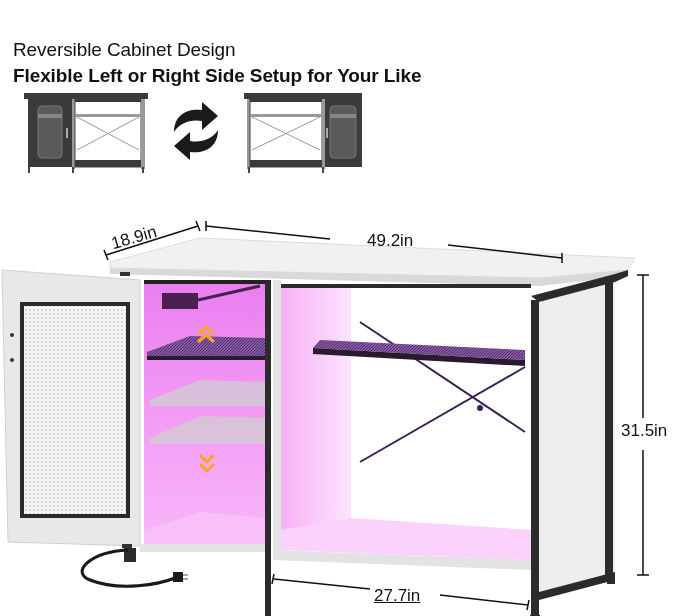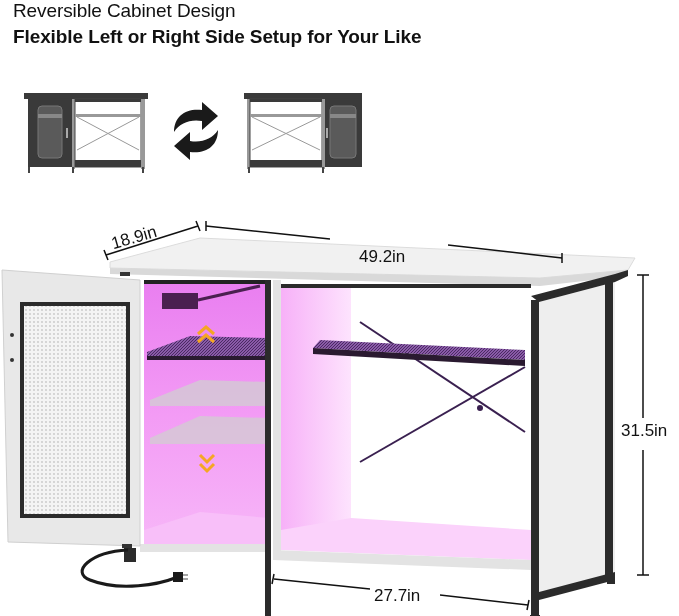--- a/index.html
+++ b/index.html
@@ -1,18 +1,18 @@
 <!DOCTYPE html>
 <html><head>
   <meta charset="utf-8">
   <style>
     html, body { margin: 0; padding: 0; background: #ffffff; }
     body { width: 679px; height: 616px; position: relative; overflow: hidden; font-family: "Liberation Sans", sans-serif; }
     .abs { position: absolute; }
-    .heading { position: absolute; left: 13px; font-size: 19px; color: #111111; font-weight: 500; letter-spacing: -0.1px; white-space: nowrap; }
+    .heading { position: absolute; left: 13px; font-size: 19px; color: #111111; font-weight: 500; letter-spacing: -0.1px; white-space: nowrap; margin-top: 39px; }
     .dim-label { position: absolute; font-size: 17px; color: #111111; white-space: nowrap; background: #ffffff; padding: 0 3px; }
     svg { position: absolute; left: 0; top: 0; }
   </style>
 </head>
 <body>
 
 <div class="heading" style="top:0px;">Reversible Cabinet Design</div>
 <div class="heading" style="top:26px;font-weight:bold;">Flexible Left or Right Side Setup for Your Like</div>
 
 <div class="abs" style="left:22px;top:90px;width:128px;height:86px;">
@@ -164,15 +164,15 @@
     <line x1="637" y1="375" x2="649" y2="375" stroke="#111" stroke-width="1.5"></line>
 
     <line x1="274" y1="379" x2="370" y2="389" stroke="#111" stroke-width="1.5"></line>
     <line x1="440" y1="395" x2="528" y2="405" stroke="#111" stroke-width="1.5"></line>
     <line x1="274" y1="374" x2="272" y2="384" stroke="#111" stroke-width="1.5"></line>
     <line x1="529" y1="400" x2="527" y2="410" stroke="#111" stroke-width="1.5"></line>
   </svg>
 </div>
 
 <div class="dim-label" style="left:108px;top:228px;transform:rotate(-16deg);background:transparent;">18.9in</div>
-<div class="dim-label" style="left:356px;top:231px;background:transparent;margin-top:16px;">49.2in</div>
+<div class="dim-label" style="left:364px;top:231px;background:transparent;">49.2in</div>
 <div class="dim-label" style="left:618px;top:421px;background:transparent;">31.5in</div>
-<div class="dim-label" style="left:371px;top:586px;background:transparent;">27.7in</div>
+<div class="dim-label" style="left:371px;top:586px;background:transparent;text-decoration:underline;">27.7in</div>
 
 </body></html>

